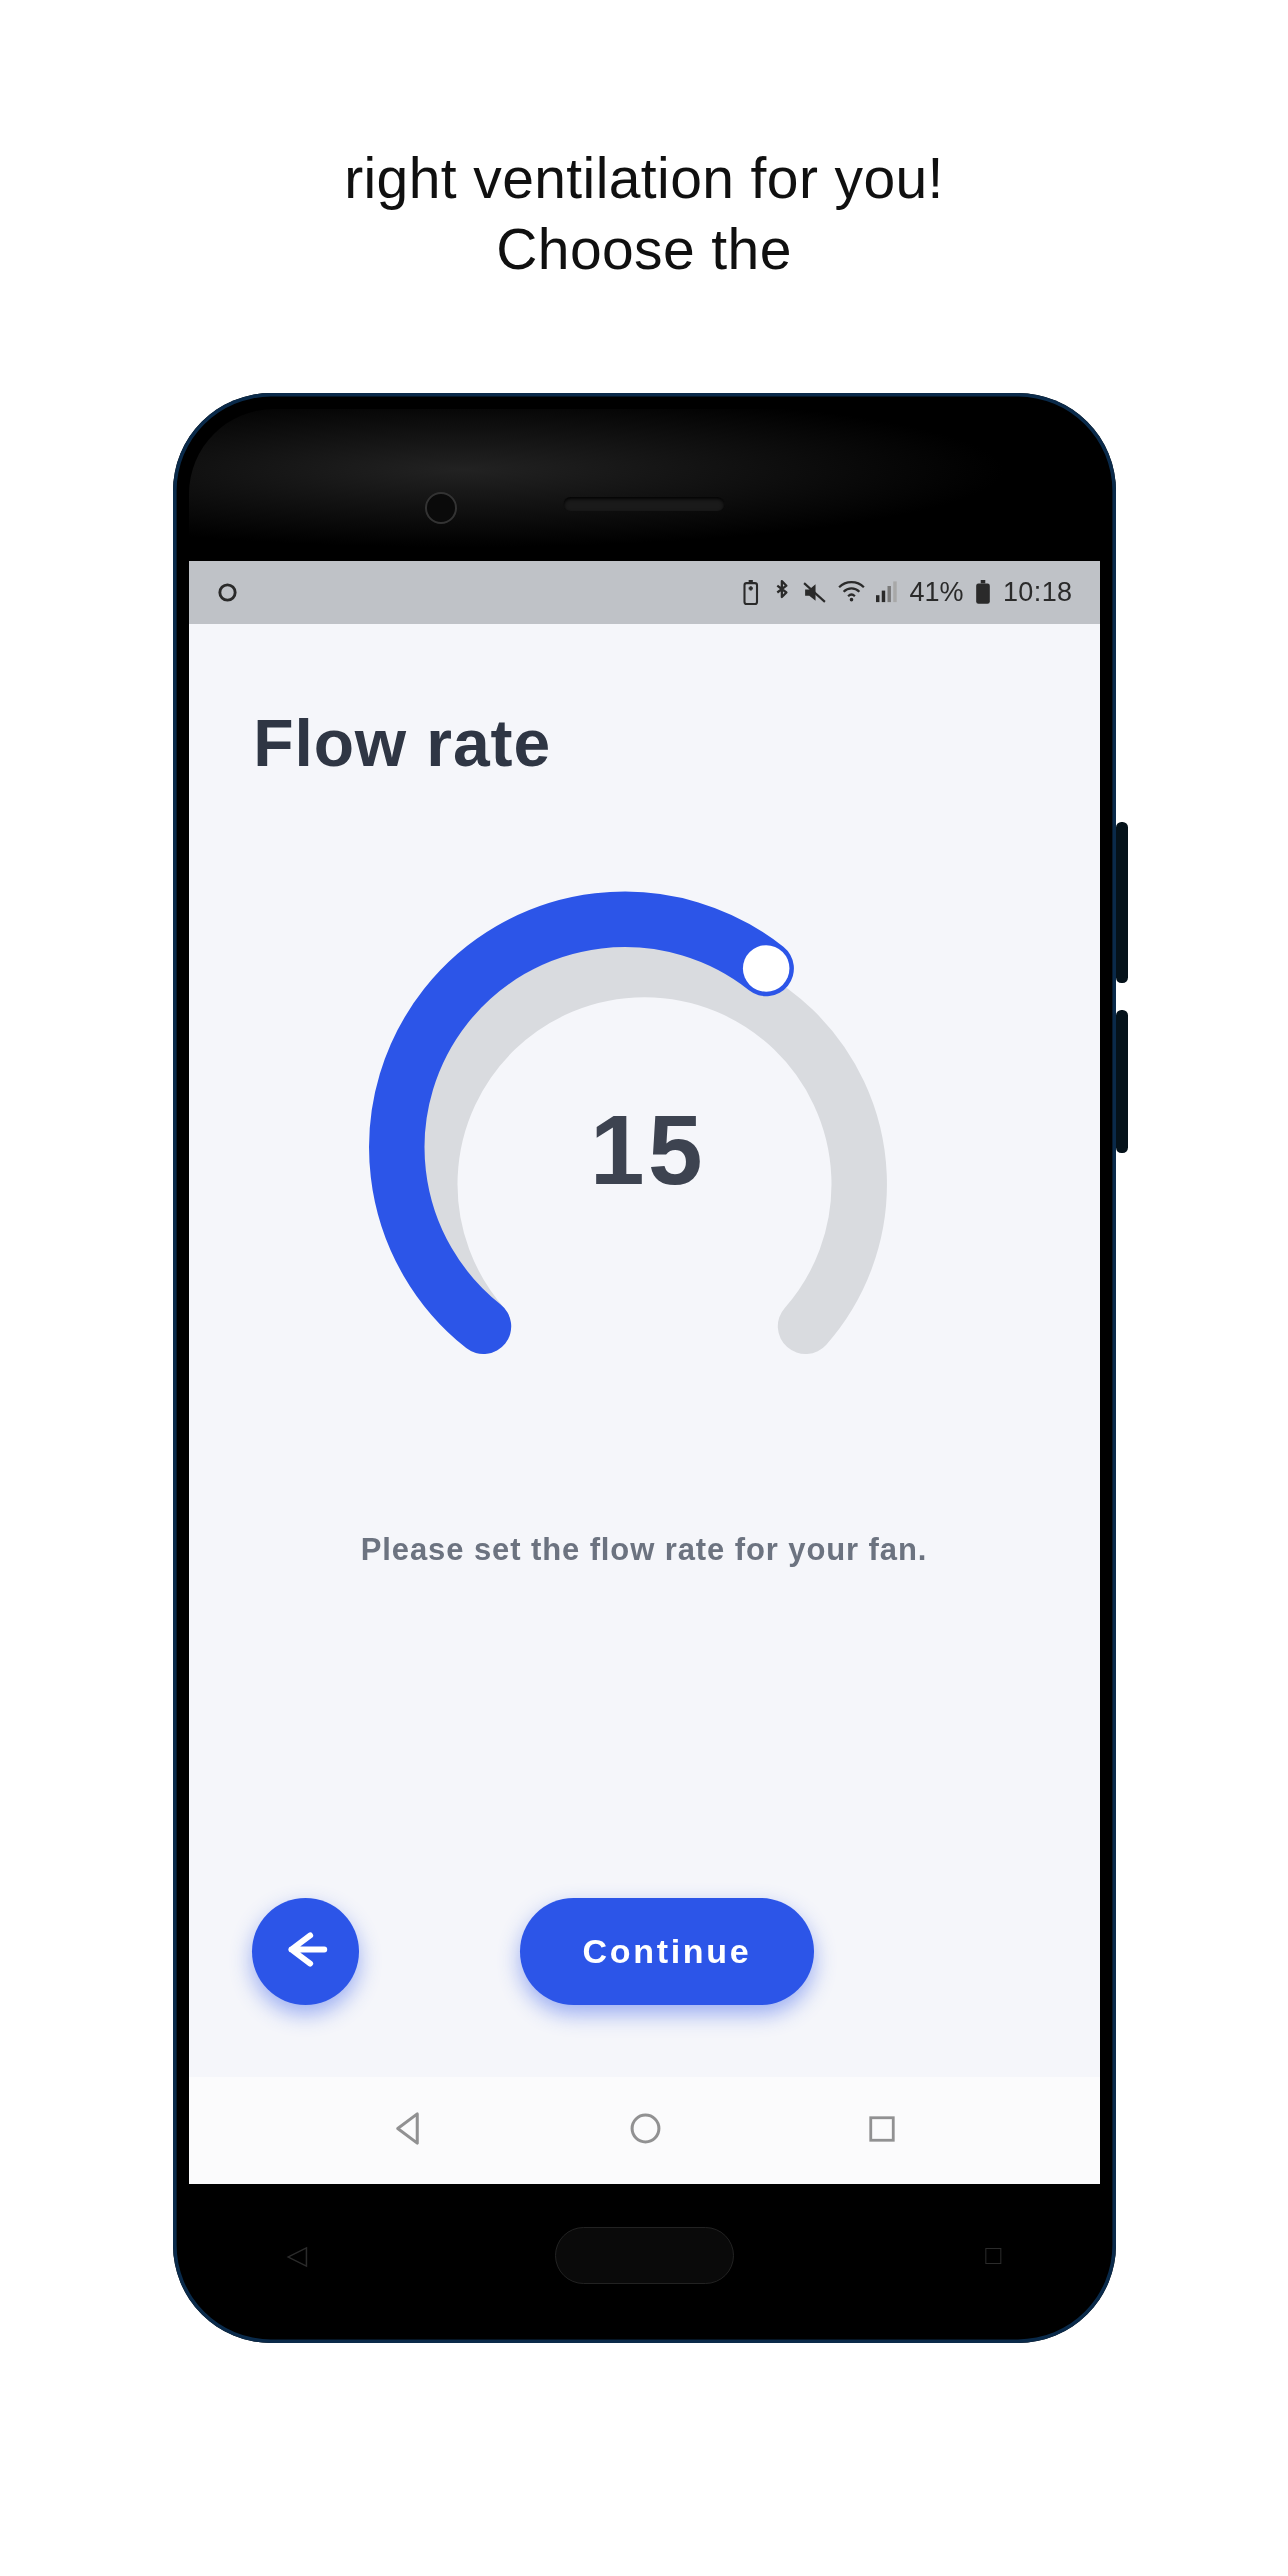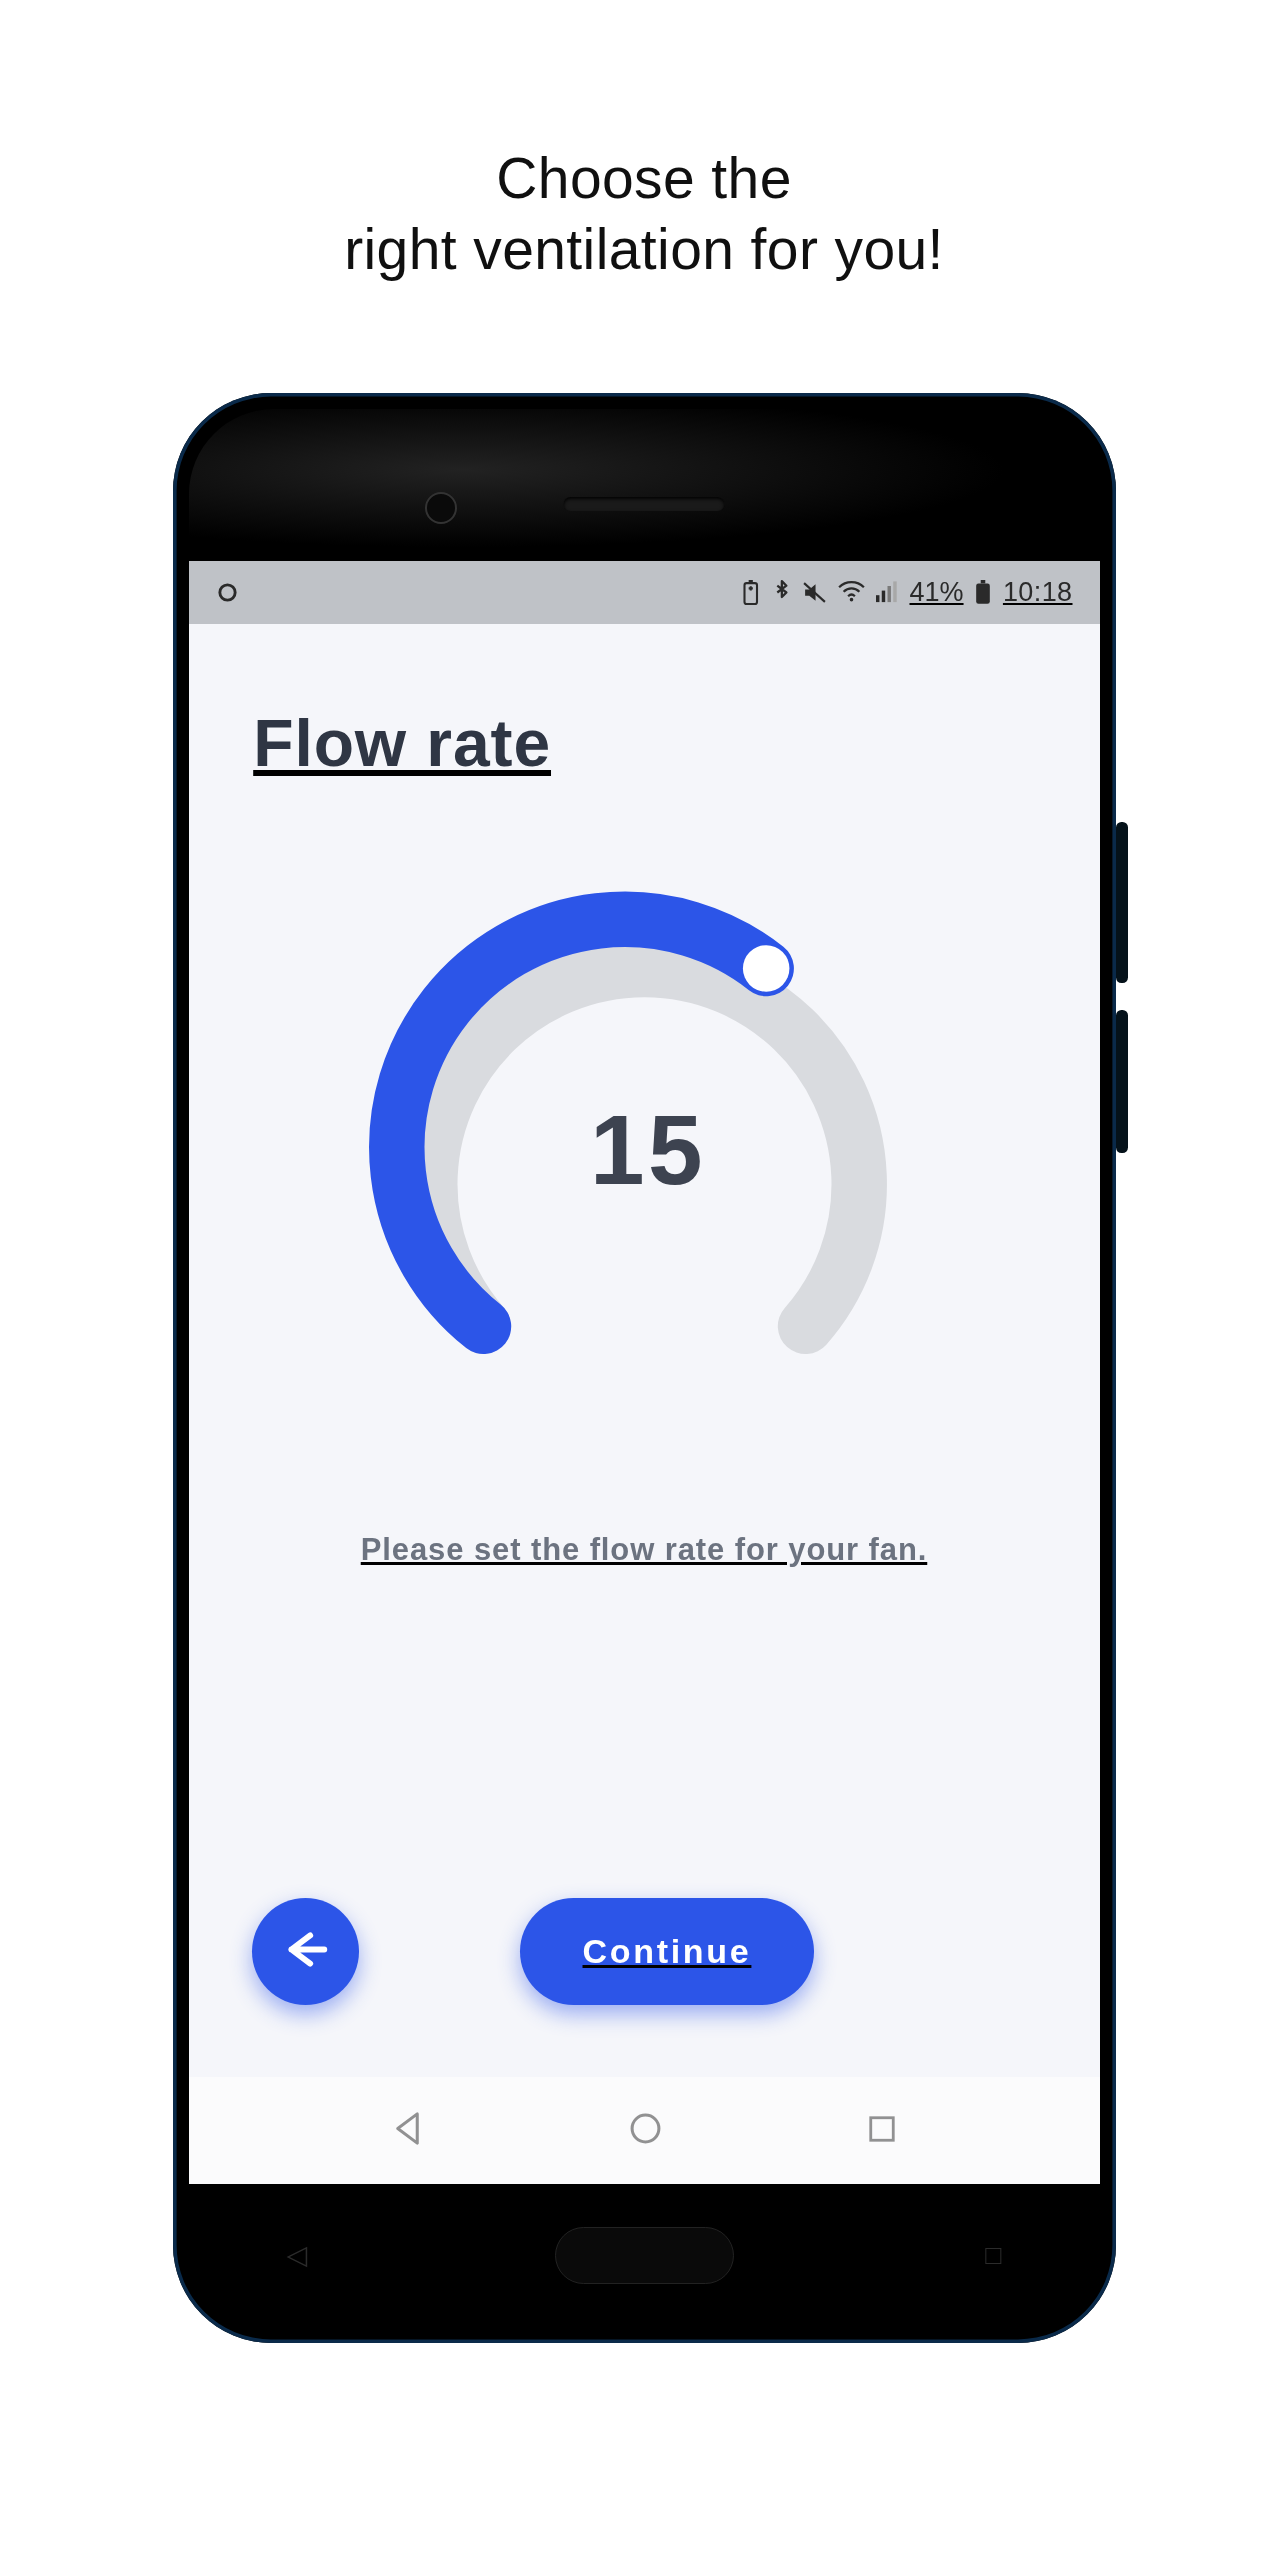--- a/index.html
+++ b/index.html
@@ -81,21 +81,20 @@
   }
   .side-btn.b1 { top: 429px; }
   .side-btn.b2 { top: 617px; height: 143px; }
 
   
   .screen {
     flex: 1;
     background: #a21caf;
     display: flex;
     flex-direction: column;
-    text-decoration: underline;
   }
 
   
   .statusbar {
     height: 63px;
     background: #bfc2c7;
     display: flex;
     align-items: center;
     justify-content: space-between;
     padding: 0 27px;
@@ -221,22 +220,22 @@
     background: #0a0a0a;
   }
   .hw-side { position: absolute; font-size: 27px; color: #2b2b2b; }
   .hw-side.l { left: 98px; }
   .hw-side.r { right: 98px; }
 </style>
 </head>
 <body>
 
 <div class="promo">
+  <div>right ventilation for you!</div>
   <div>Choose the</div>
-  <div>right ventilation for you!</div>
 </div>
 
 <div class="phone">
   <span class="side-btn b1"></span>
   <span class="side-btn b2"></span>
   <div class="phone-inner">
 
     <div class="phone-top-black">
       <span class="camera-dot"></span>
       <span class="speaker-slit"></span>

